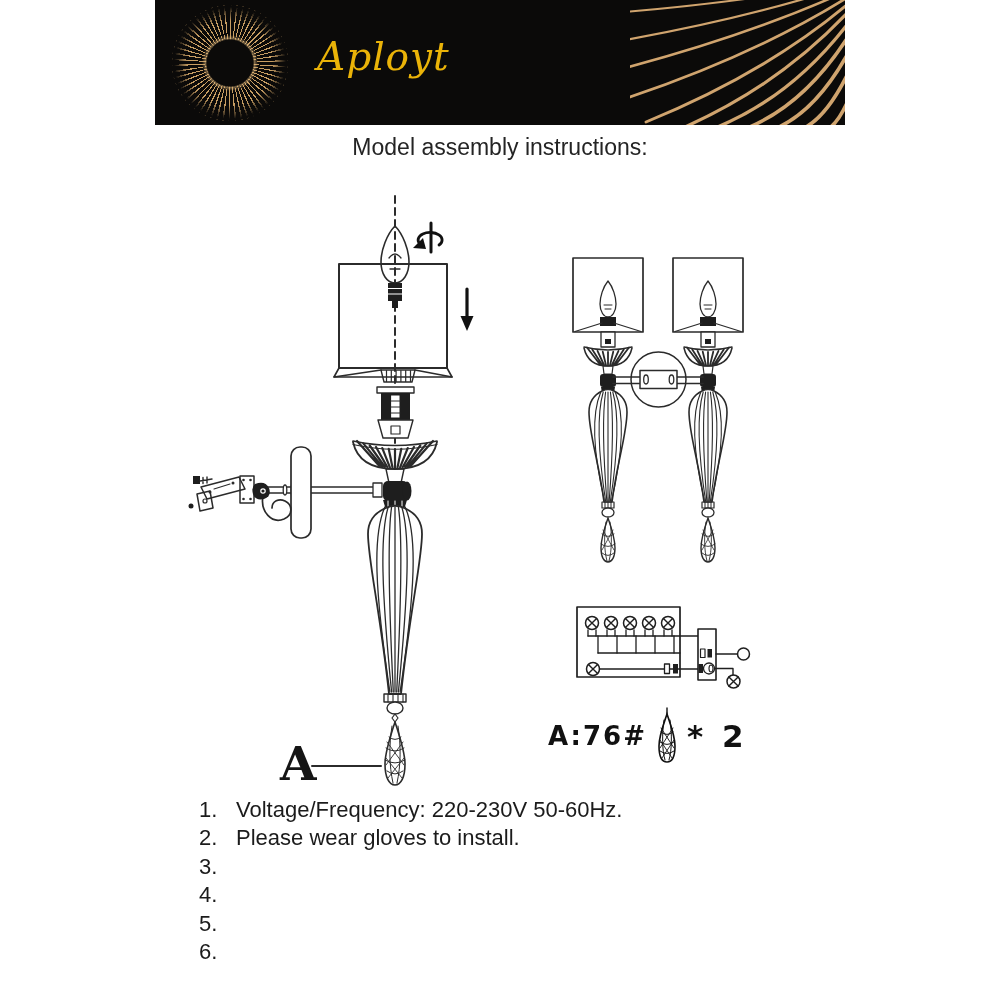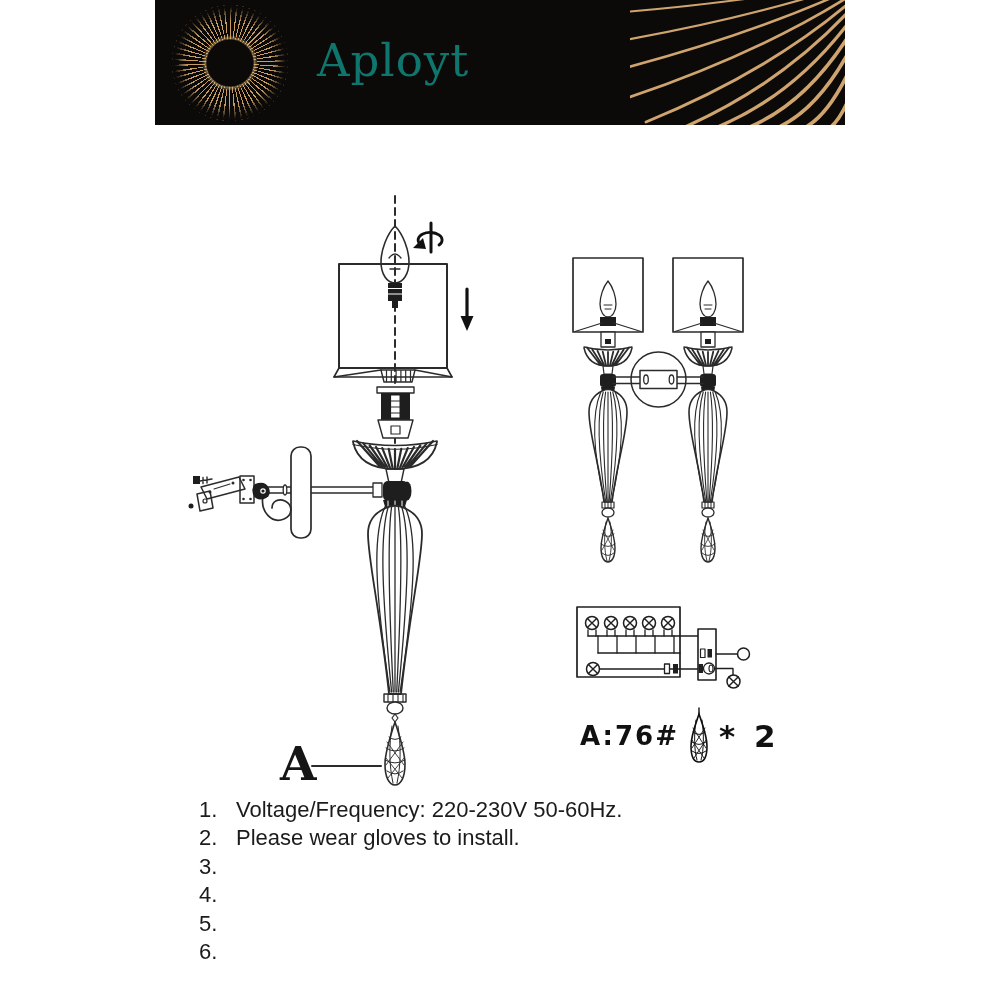--- a/index.html
+++ b/index.html
@@ -6,33 +6,33 @@
   .page{position:relative;width:1000px;height:1000px;background:#ffffff;overflow:hidden;
         font-family:"Liberation Sans",sans-serif;}
 
   
   .banner{position:absolute;left:155px;top:0;width:690px;height:125px;background:#0b0a09;overflow:hidden;}
   .burst{position:absolute;left:17px;top:5px;width:116px;height:116px;border-radius:50%;
          background:repeating-conic-gradient(#c89e63 0deg 1.7deg, rgba(11,10,9,0) 1.7deg 6.2deg);}
   .burst::after{content:"";position:absolute;inset:0;border-radius:50%;
          background:radial-gradient(circle,#0b0a09 0 23px,rgba(224,184,124,.55) 24.5px,
                     rgba(11,10,9,0) 28px 42px,#0b0a09 56px);}
-  .brand{position:absolute;left:162px;top:34px;font-family:"DejaVu Serif",serif;font-size:45px;
-         color:#0f766e;letter-spacing:1px;line-height:1.2;}
+  .brand{position:absolute;left:162px;top:34px;font-family:"DejaVu Serif",serif;font-size:39px;
+         color:#eab308;letter-spacing:1px;line-height:1.2;font-style:italic;}
   .rays{position:absolute;right:0;top:0;width:215px;height:125px;}
 
   
   .title{position:absolute;left:0;top:133px;width:1000px;text-align:center;color:#242424;
          font-size:23px;line-height:28px;}
 
   
   .diagram-svg{position:absolute;left:0;top:0;width:1000px;height:1000px;}
   .part-label{position:absolute;left:280px;top:740px;font-family:"DejaVu Serif",serif;
          font-size:47px;font-weight:700;color:#151515;line-height:1;}
-  .accessory{position:absolute;left:580px;top:704px;height:64px;display:flex;align-items:center;
+  .accessory{position:absolute;left:548px;top:704px;height:64px;display:flex;align-items:center;
          gap:7px;color:#111111;}
   .accessory .code{font-family:"DejaVu Sans",sans-serif;font-weight:700;font-size:26px;letter-spacing:2px;}
   .accessory .mult{font-family:"DejaVu Sans",sans-serif;font-weight:700;font-size:31px;letter-spacing:4px;}
 
   
   .instructions{position:absolute;left:199px;top:797px;color:#1b1b1b;font-size:22px;}
   .inst-row{display:flex;align-items:flex-start;height:28.4px;}
   .inst-num{width:37px;flex:none;}
 </style>
 </head>
@@ -52,20 +52,21 @@
       <path d="M236,-8 Q160,82 48,130" stroke-width="3.1"></path>
       <path d="M238,-5 Q174,94 80,130" stroke-width="3.3"></path>
       <path d="M240,-2 Q188,102 112,130" stroke-width="3.5"></path>
       <path d="M242,2 Q200,108 142,130" stroke-width="3.6"></path>
       <path d="M244,6 Q210,114 170,130" stroke-width="3.7"></path>
       <path d="M246,10 Q220,120 196,130" stroke-width="3.8"></path>
     </svg>
   </div>
 
   <div class="title">
+    <div>Model assembly instructions:</div>
   </div>
 
   <svg class="diagram-svg" viewBox="0 0 1000 1000" fill="none" stroke="#2b2b2b" stroke-width="1.6" stroke-linecap="round" stroke-linejoin="round">
 
     <g>
       <line x1="395" y1="196" x2="395" y2="448" stroke-dasharray="7 5" stroke-width="2"></line>
 
       <g>
         <path d="M395,226 C387,234 381,250 381,262 C381,274 387,283 395,283 C403,283 409,274 409,262 C409,250 403,234 395,226 Z"></path>
         <path d="M389,258 q6,-8 12,0 M388,264 h14 M390,269 h10" stroke-width="1.3"></path>

